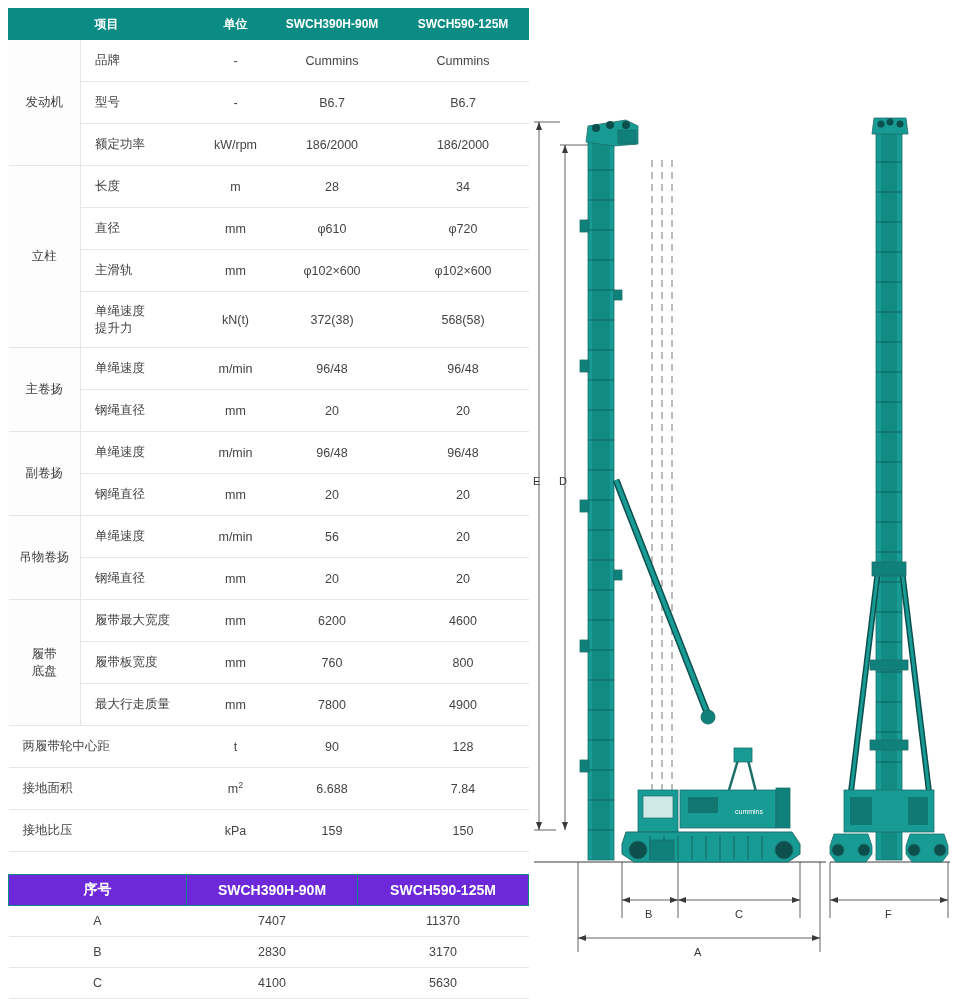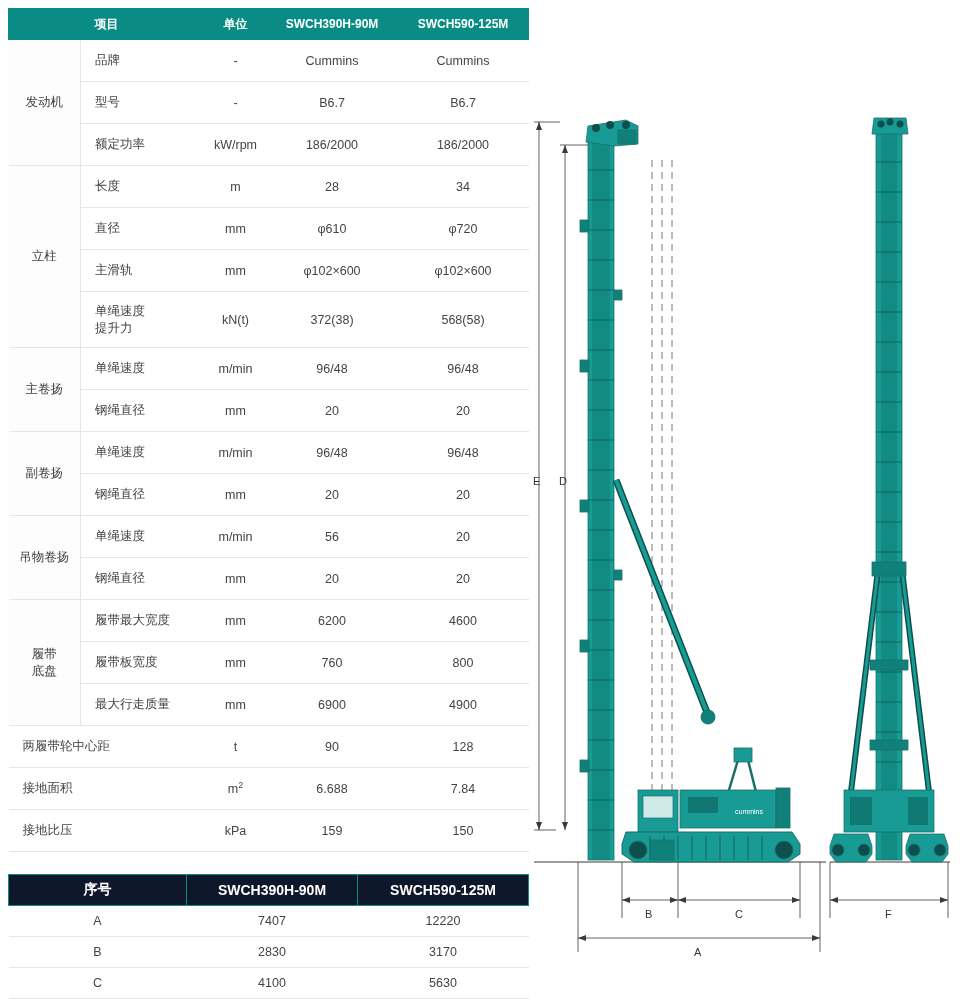--- a/index.html
+++ b/index.html
@@ -73,21 +73,21 @@
   }
 
   
   table.dims {
     border-collapse: collapse;
     width: 520px;
     table-layout: fixed;
     margin-top: 22px;
   }
   table.dims th {
-    background: #0f172a;
+    background: #6d28d9;
     color: #ffffff;
     font-size: 14px;
     font-weight: bold;
     height: 28px;
     text-align: center;
     border: 1px solid #0a8c84;
   }
   table.dims td {
     border-bottom: 1px solid #e2e8e8;
     font-size: 12.5px;
@@ -234,21 +234,21 @@
         </tr>
         <tr>
           <td class="label">履带板宽度</td>
           <td>mm</td>
           <td>760</td>
           <td>800</td>
         </tr>
         <tr>
           <td class="label">最大行走质量</td>
           <td>mm</td>
-          <td>6900</td>
+          <td>7800</td>
           <td>4900</td>
         </tr>
 
         <tr>
           <td class="label grp-top" colspan="2">两履带轮中心距</td>
           <td class="grp-top">t</td>
           <td class="grp-top">90</td>
           <td class="grp-top">128</td>
         </tr>
         <tr>
@@ -276,21 +276,21 @@
         <tr>
           <th>序号</th>
           <th>SWCH390H-90M</th>
           <th>SWCH590-125M</th>
         </tr>
       </thead>
       <tbody>
         <tr>
           <td>A</td>
           <td>7407</td>
-          <td>12220</td>
+          <td>11370</td>
         </tr>
         <tr>
           <td>B</td>
           <td>2830</td>
           <td>3170</td>
         </tr>
         <tr>
           <td>C</td>
           <td>4100</td>
           <td>5630</td>

